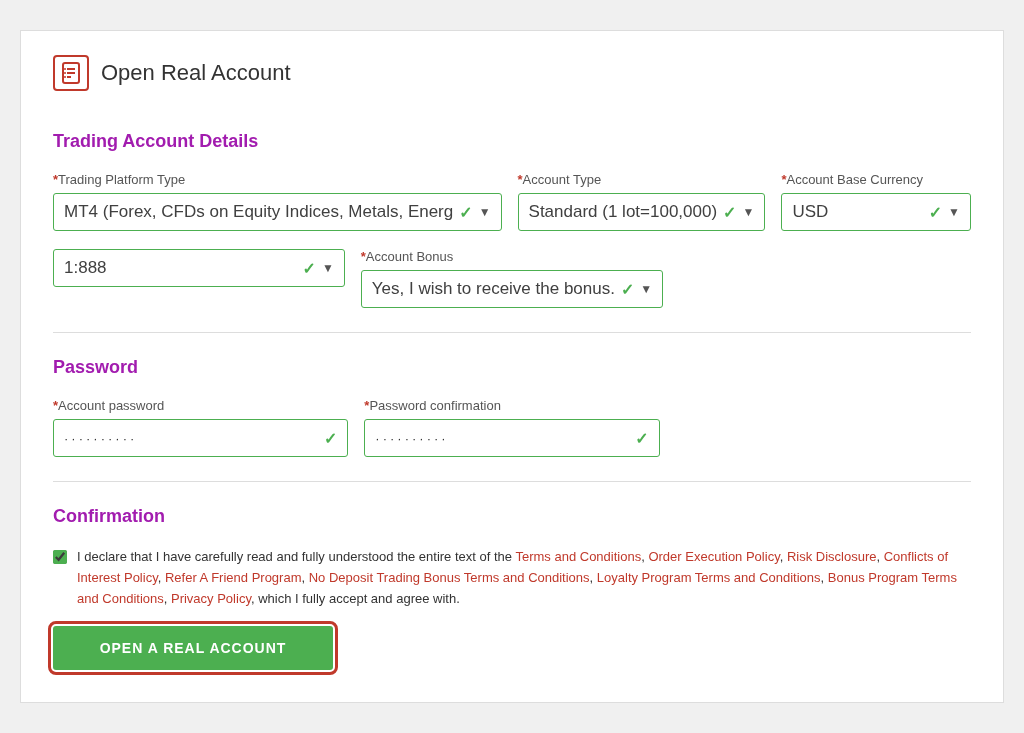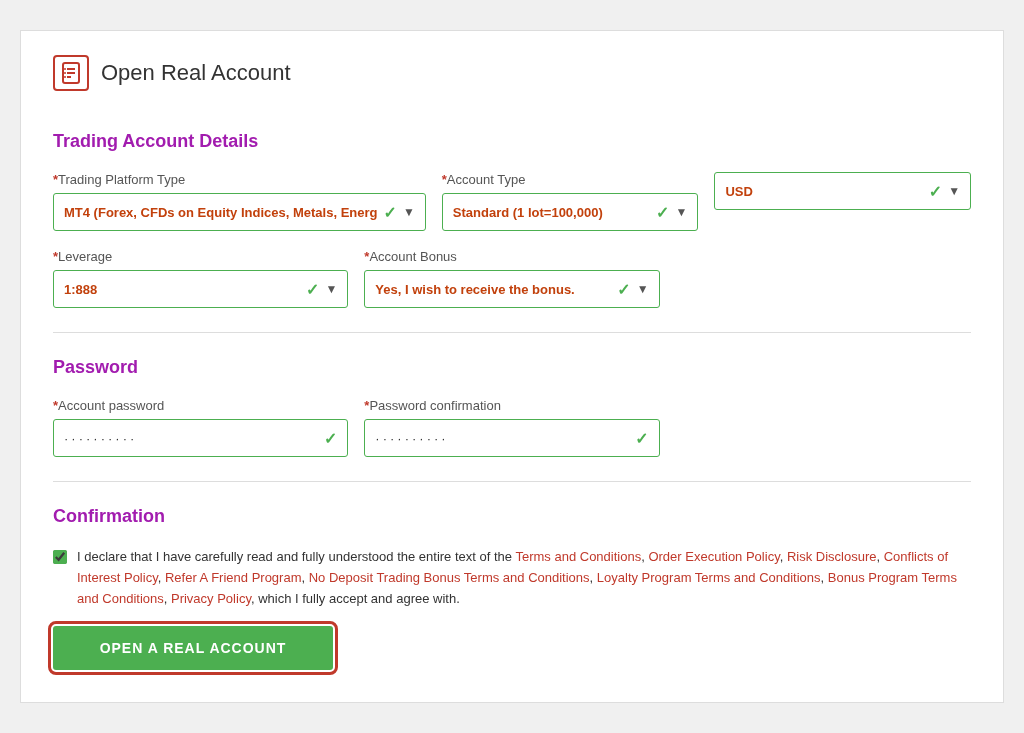--- a/index.html
+++ b/index.html
@@ -79,27 +79,26 @@
       display: flex;
       align-items: center;
       border: 1px solid #4caf50;
       border-radius: 3px;
       background: #fff;
       padding: 8px 10px;
       height: 38px;
     }
     .select-value {
       flex: 1;
-      font-size: 13px;
-      color: #c2410c;
+      font-size: 17px;
+      color: #404040;
       white-space: nowrap;
       overflow: hidden;
       text-overflow: ellipsis;
       padding-right: 6px;
-      font-weight: bold;
     }
     .select-check {
       color: #4caf50;
       font-size: 16px;
       margin-right: 4px;
       font-weight: bold;
     }
     .select-arrow {
       color: #555;
       font-size: 12px;
@@ -215,33 +214,33 @@
         <div class="form-label">
           <span class="required-star">*</span><span>Account Type</span>
         </div>
         <div class="select-wrapper">
           <span class="select-value">Standard (1 lot=100,000)</span>
           <span class="select-check">✓</span>
           <span class="select-arrow">▼</span>
         </div>
       </div>
       <div class="form-group">
+        <div class="form-label">
+          <span class="required-star">*</span><span>Account Base Currency</span>
+        </div>
         <div class="select-wrapper">
           <span class="select-value">USD</span>
           <span class="select-check">✓</span>
           <span class="select-arrow">▼</span>
         </div>
       </div>
     </div>
 
     <div class="form-row">
       <div class="form-group">
-        <div class="form-label">
-          <span class="required-star">*</span><span>Leverage</span>
-        </div>
         <div class="select-wrapper">
           <span class="select-value">1:888</span>
           <span class="select-check">✓</span>
           <span class="select-arrow">▼</span>
         </div>
       </div>
       <div class="form-group">
         <div class="form-label">
           <span class="required-star">*</span><span>Account Bonus</span>
         </div>

